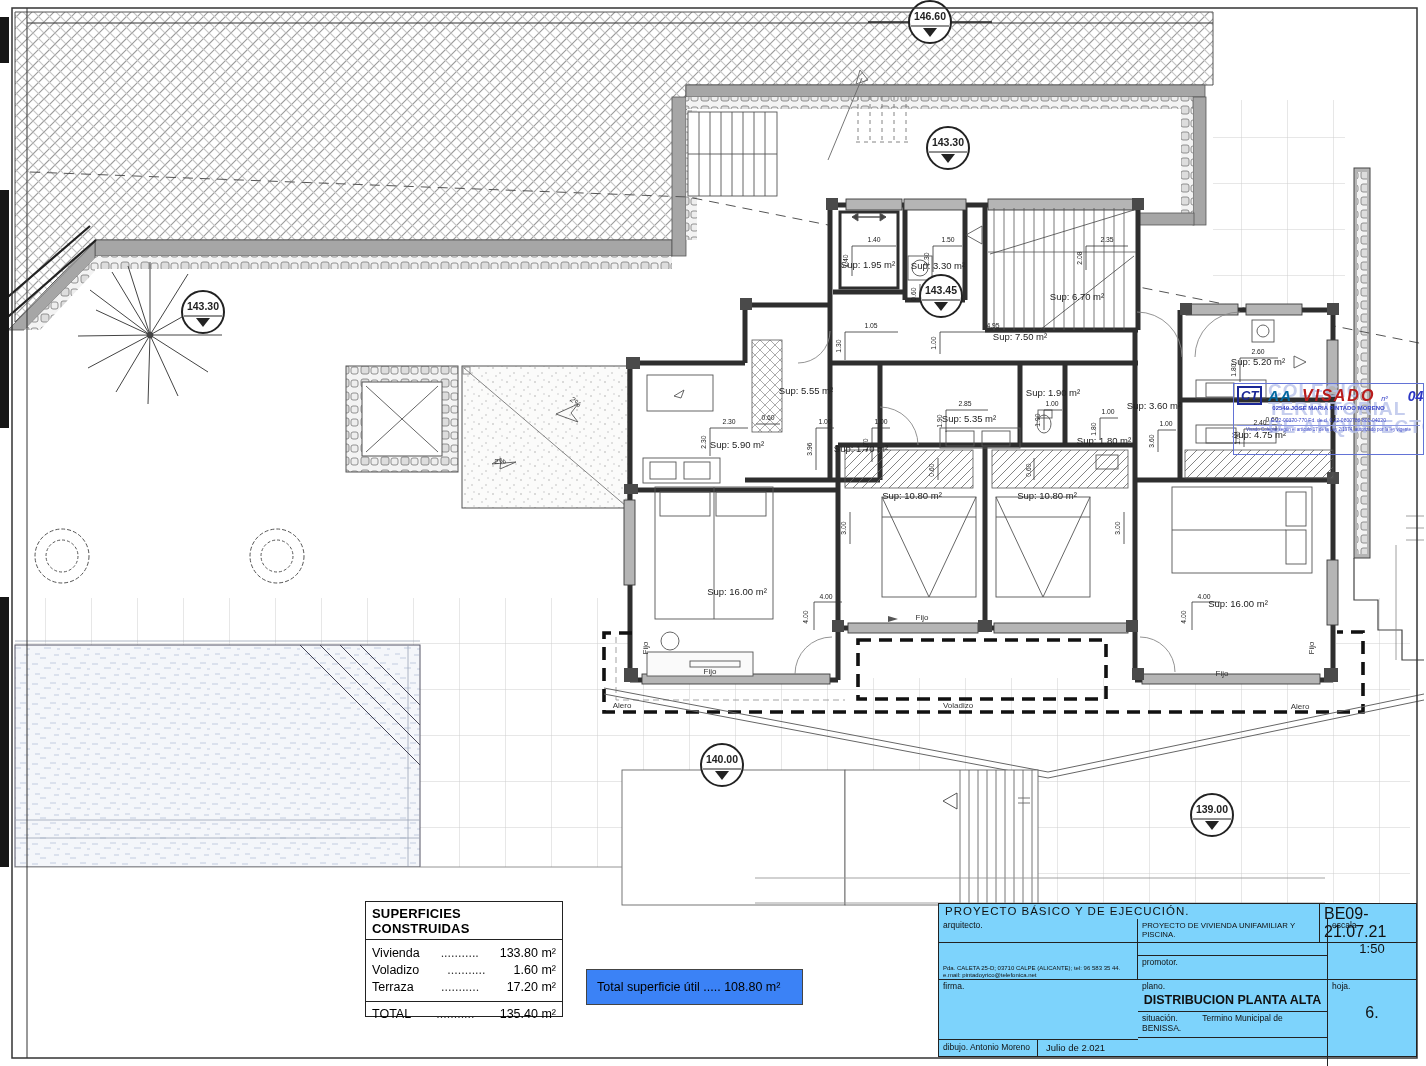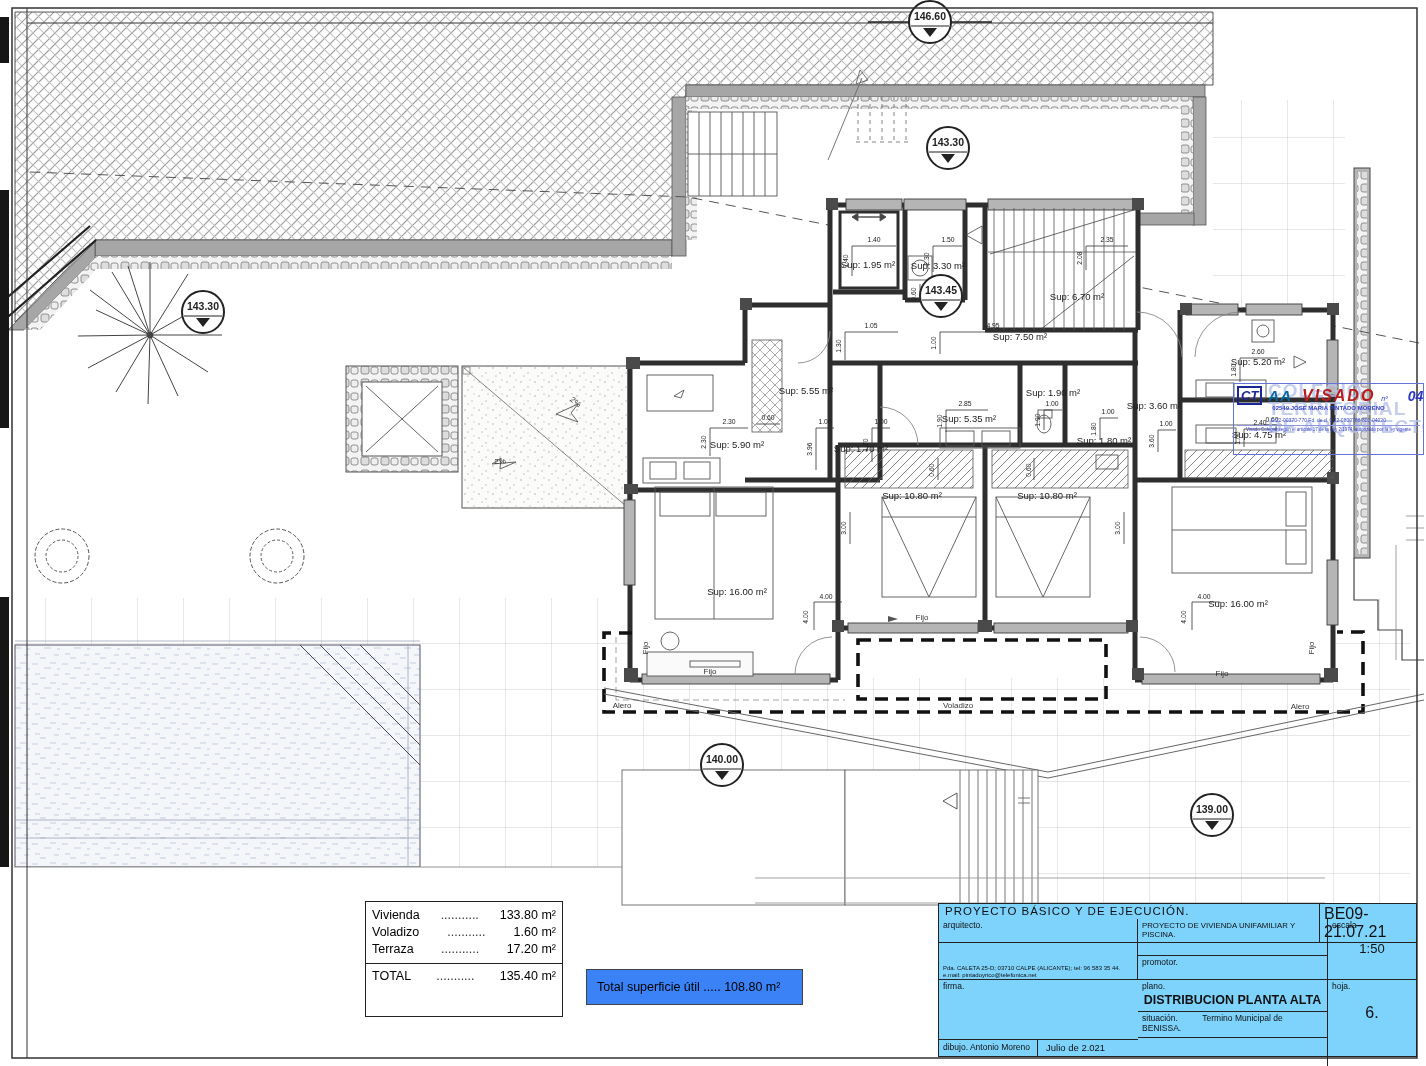--- a/index.html
+++ b/index.html
@@ -455,20 +455,21 @@
     <span class="visado">VISADO</span>
     <span class="visup">nº</span>
     <span class="vdate">04/02/22</span>
   </div>
   <div class="colnum">02549 JOSE MARIA PINTADO MORENO</div>
   <div class="codeln">E:22-00370-770      Fd. de d.      0:22-0800788-801-04020</div>
   <div class="legln">Visado Colegial según el artículo 17 de la Ley 2/1974, autorizado por la ley vigente</div>
 </div>
 
 <div class="suptable">
+  <div class="hd">SUPERFICIES CONSTRUIDAS</div>
   <div class="rows">
     <div class="r">
       <span>Vivienda</span>
       <span class="d">...........</span>
       <span>133.80 m²</span>
     </div>
     <div class="r">
       <span>Voladizo</span>
       <span class="d">...........</span>
       <span>1.60 m²</span>

